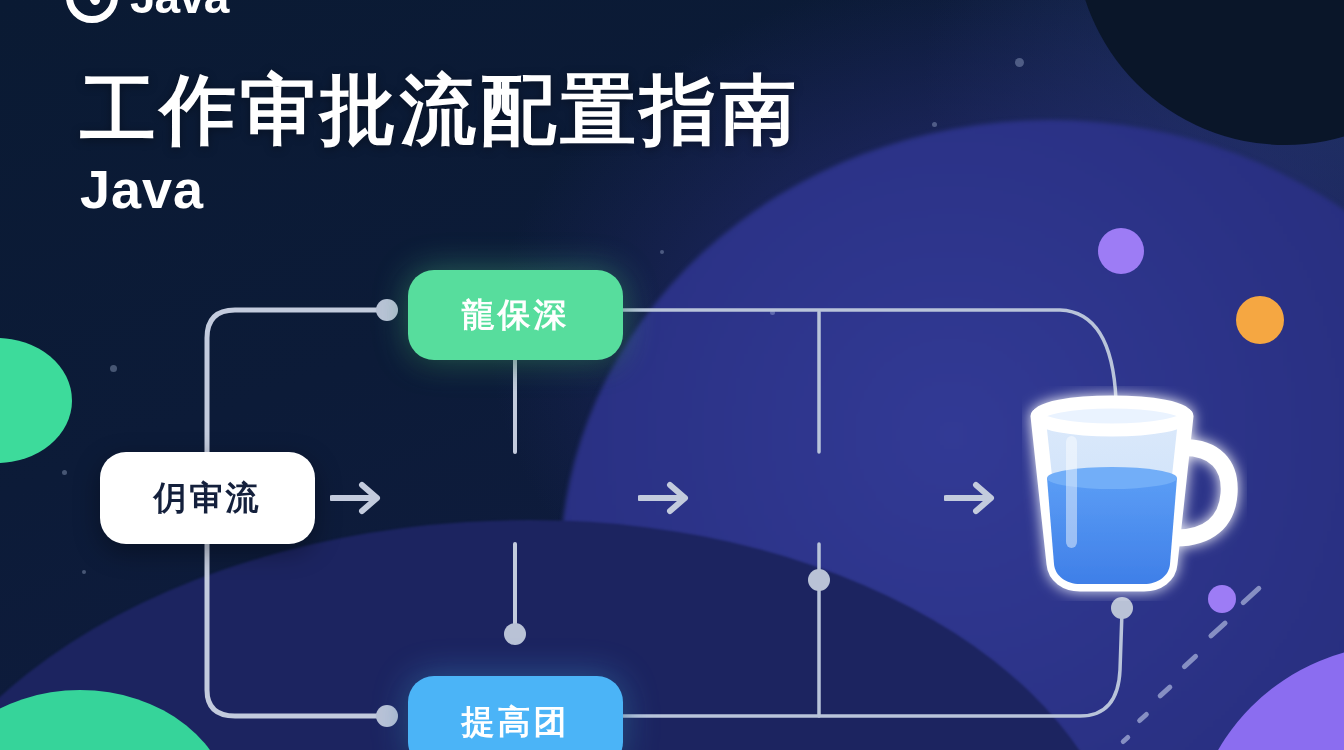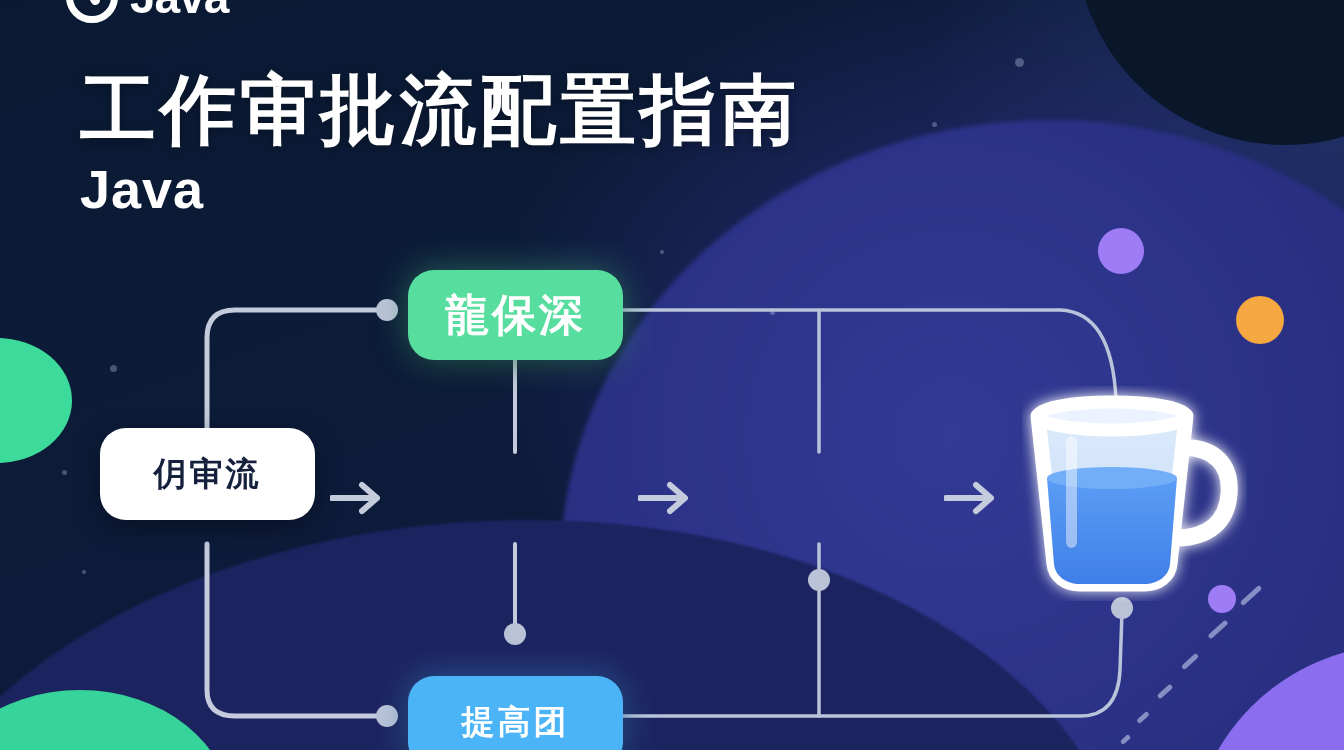--- a/index.html
+++ b/index.html
@@ -91,30 +91,30 @@
     position:absolute; display:flex; align-items:center; justify-content:center;
     font-weight:700; white-space:nowrap; user-select:none;
   }
   .node-white{
     background:#ffffff; color:#14203c; border-radius:26px;
     font-size:33px; letter-spacing:3px;
     box-shadow:0 8px 26px rgba(0,0,0,.35);
   }
   .node-green{
     background:#57dd9d; color:#ffffff; border-radius:26px;
-    font-size:44px; letter-spacing:3px;
+    font-size:33px; letter-spacing:3px;
     box-shadow:0 0 34px rgba(87,221,157,.40), 0 8px 22px rgba(0,0,0,.3);
   }
   .node-blue{
     background:#4bb4f7; color:#ffffff; border-radius:26px;
     font-size:33px; letter-spacing:3px;
     box-shadow:0 0 34px rgba(75,180,247,.38), 0 8px 22px rgba(0,0,0,.3);
   }
 
-  .n-left   { left:100px; top:428px; width:215px; height:92px; }
+  .n-left   { left:100px; top:452px; width:215px; height:92px; }
   .n-mid    { left:408px; top:452px; width:215px; height:92px; }
   .n-right  { left:712px; top:452px; width:215px; height:92px; }
   .n-top    { left:408px; top:270px; width:215px; height:90px; }
   .n-bottom { left:408px; top:676px; width:215px; height:92px; }
 
   .arrow{ position:absolute; width:56px; height:40px; }
   .a1{ left:330px; top:478px; }
   .a2{ left:638px; top:478px; }
   .a3{ left:944px; top:478px; }
 

